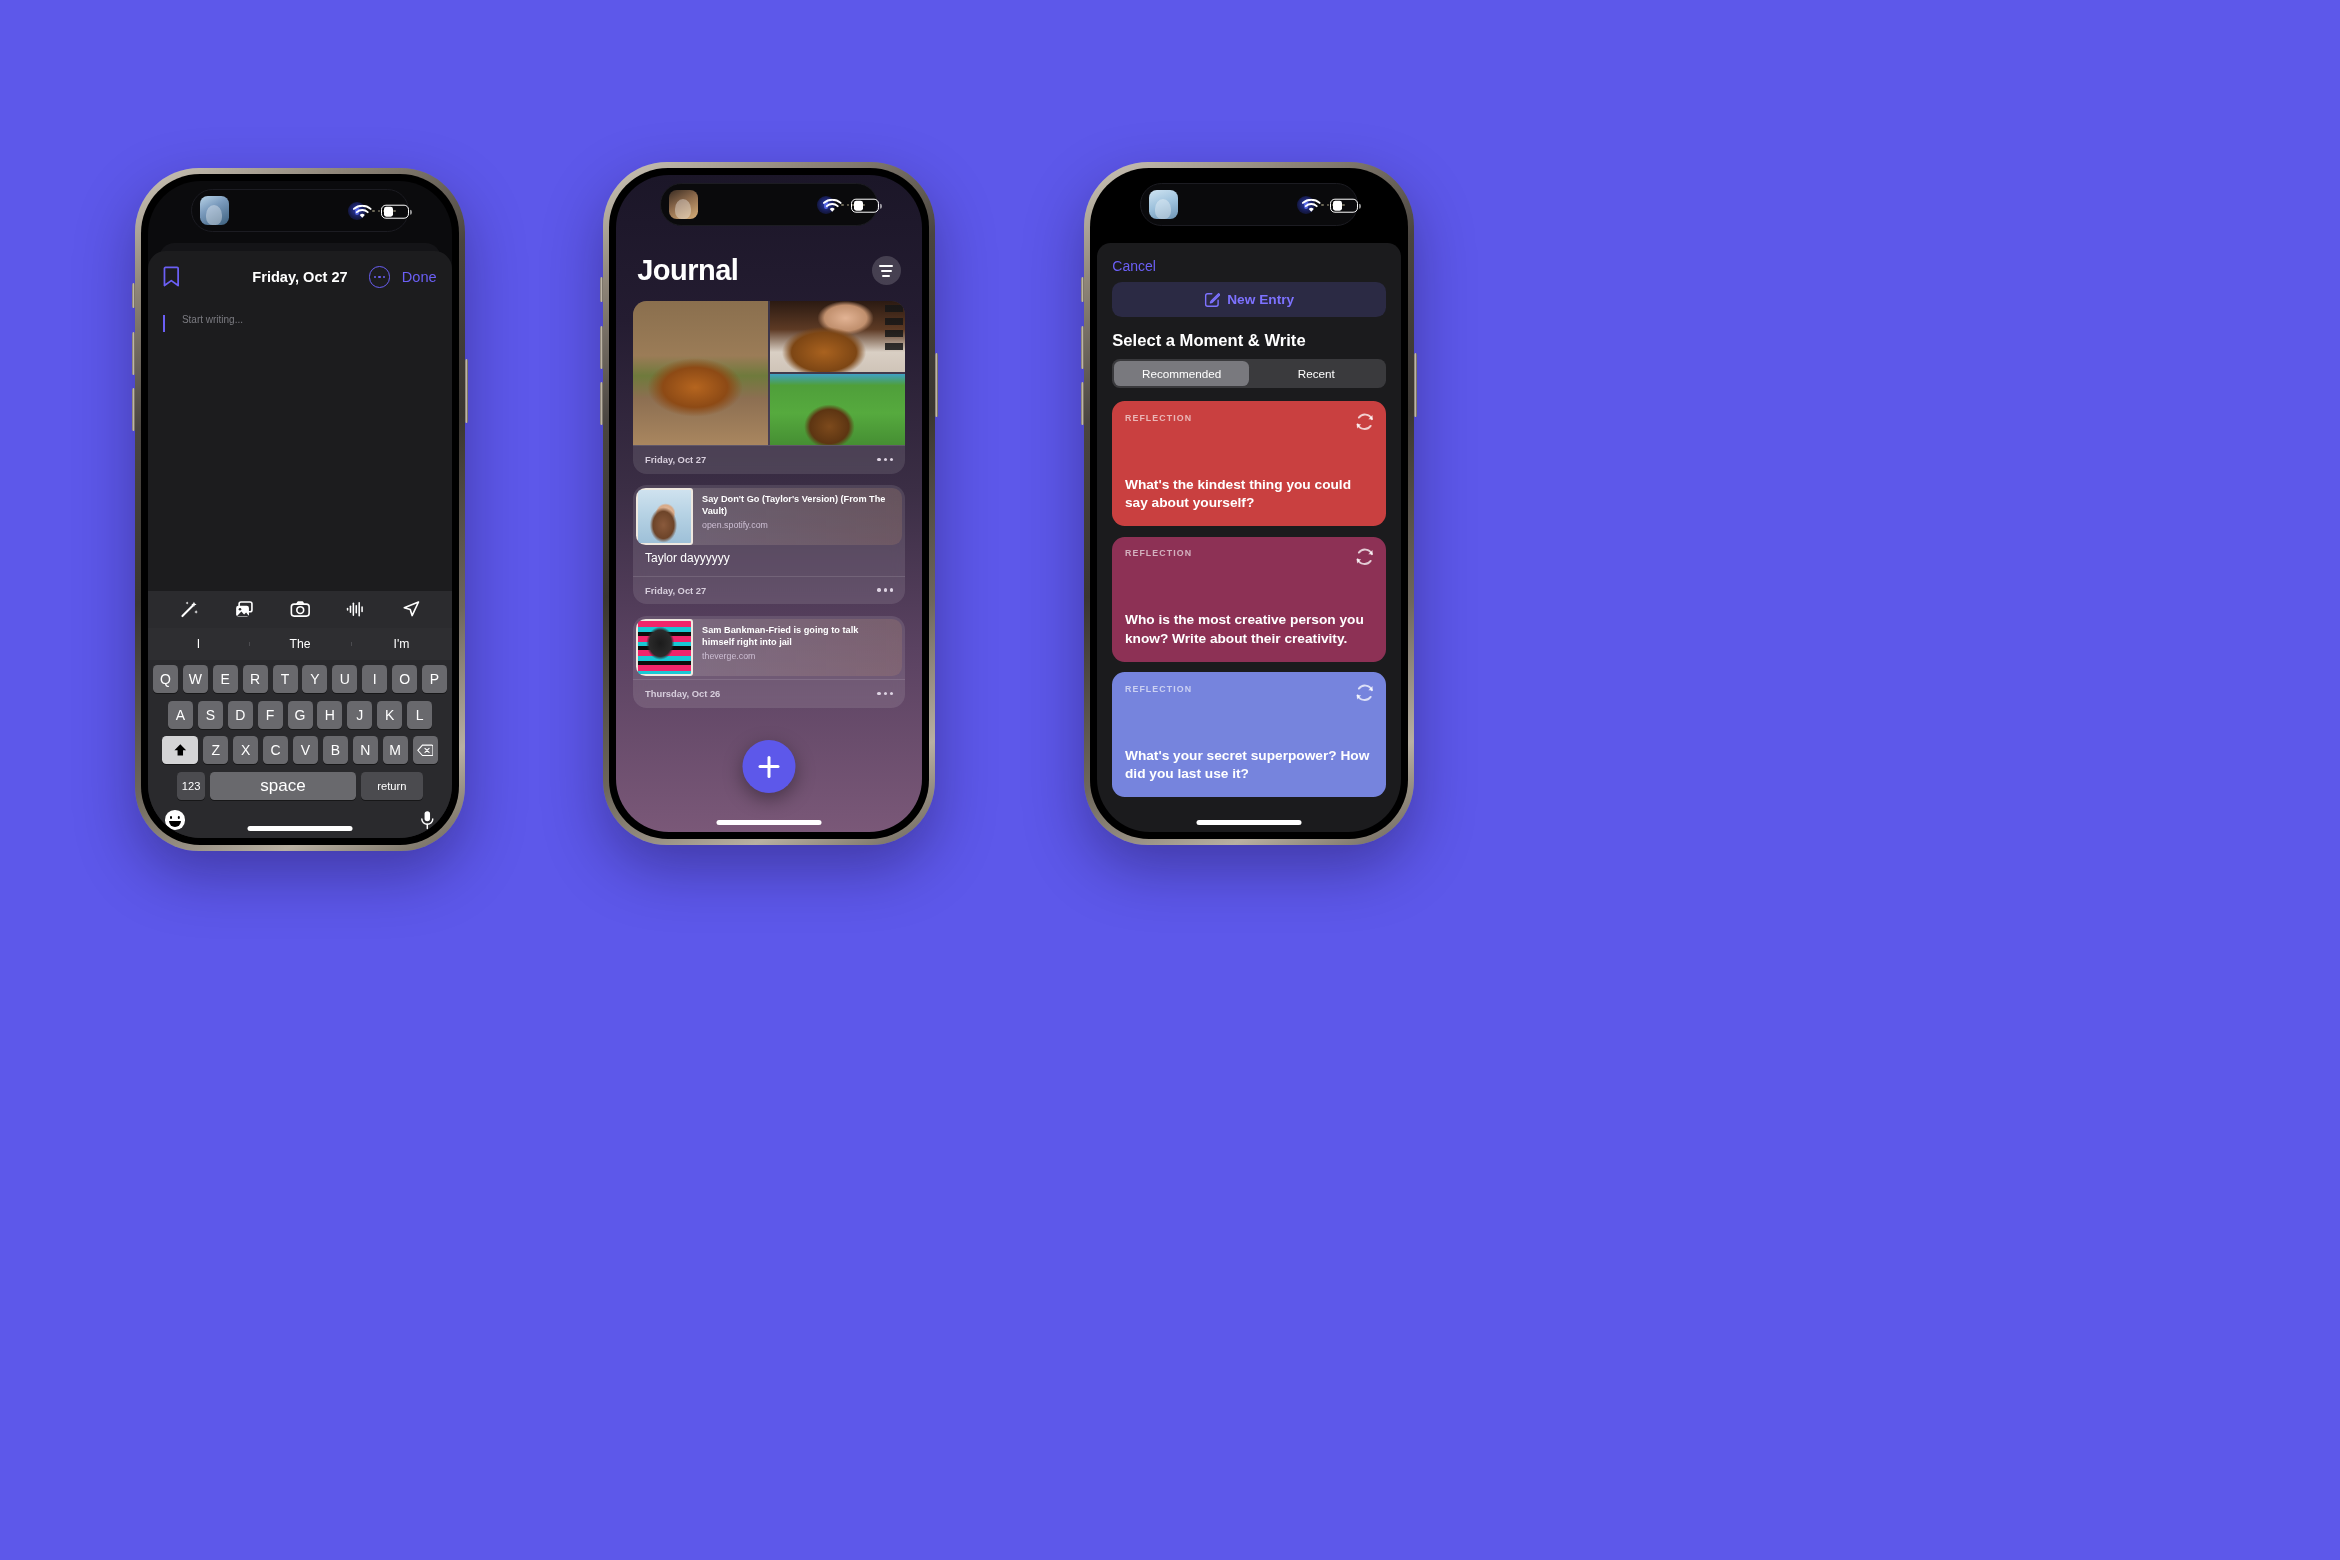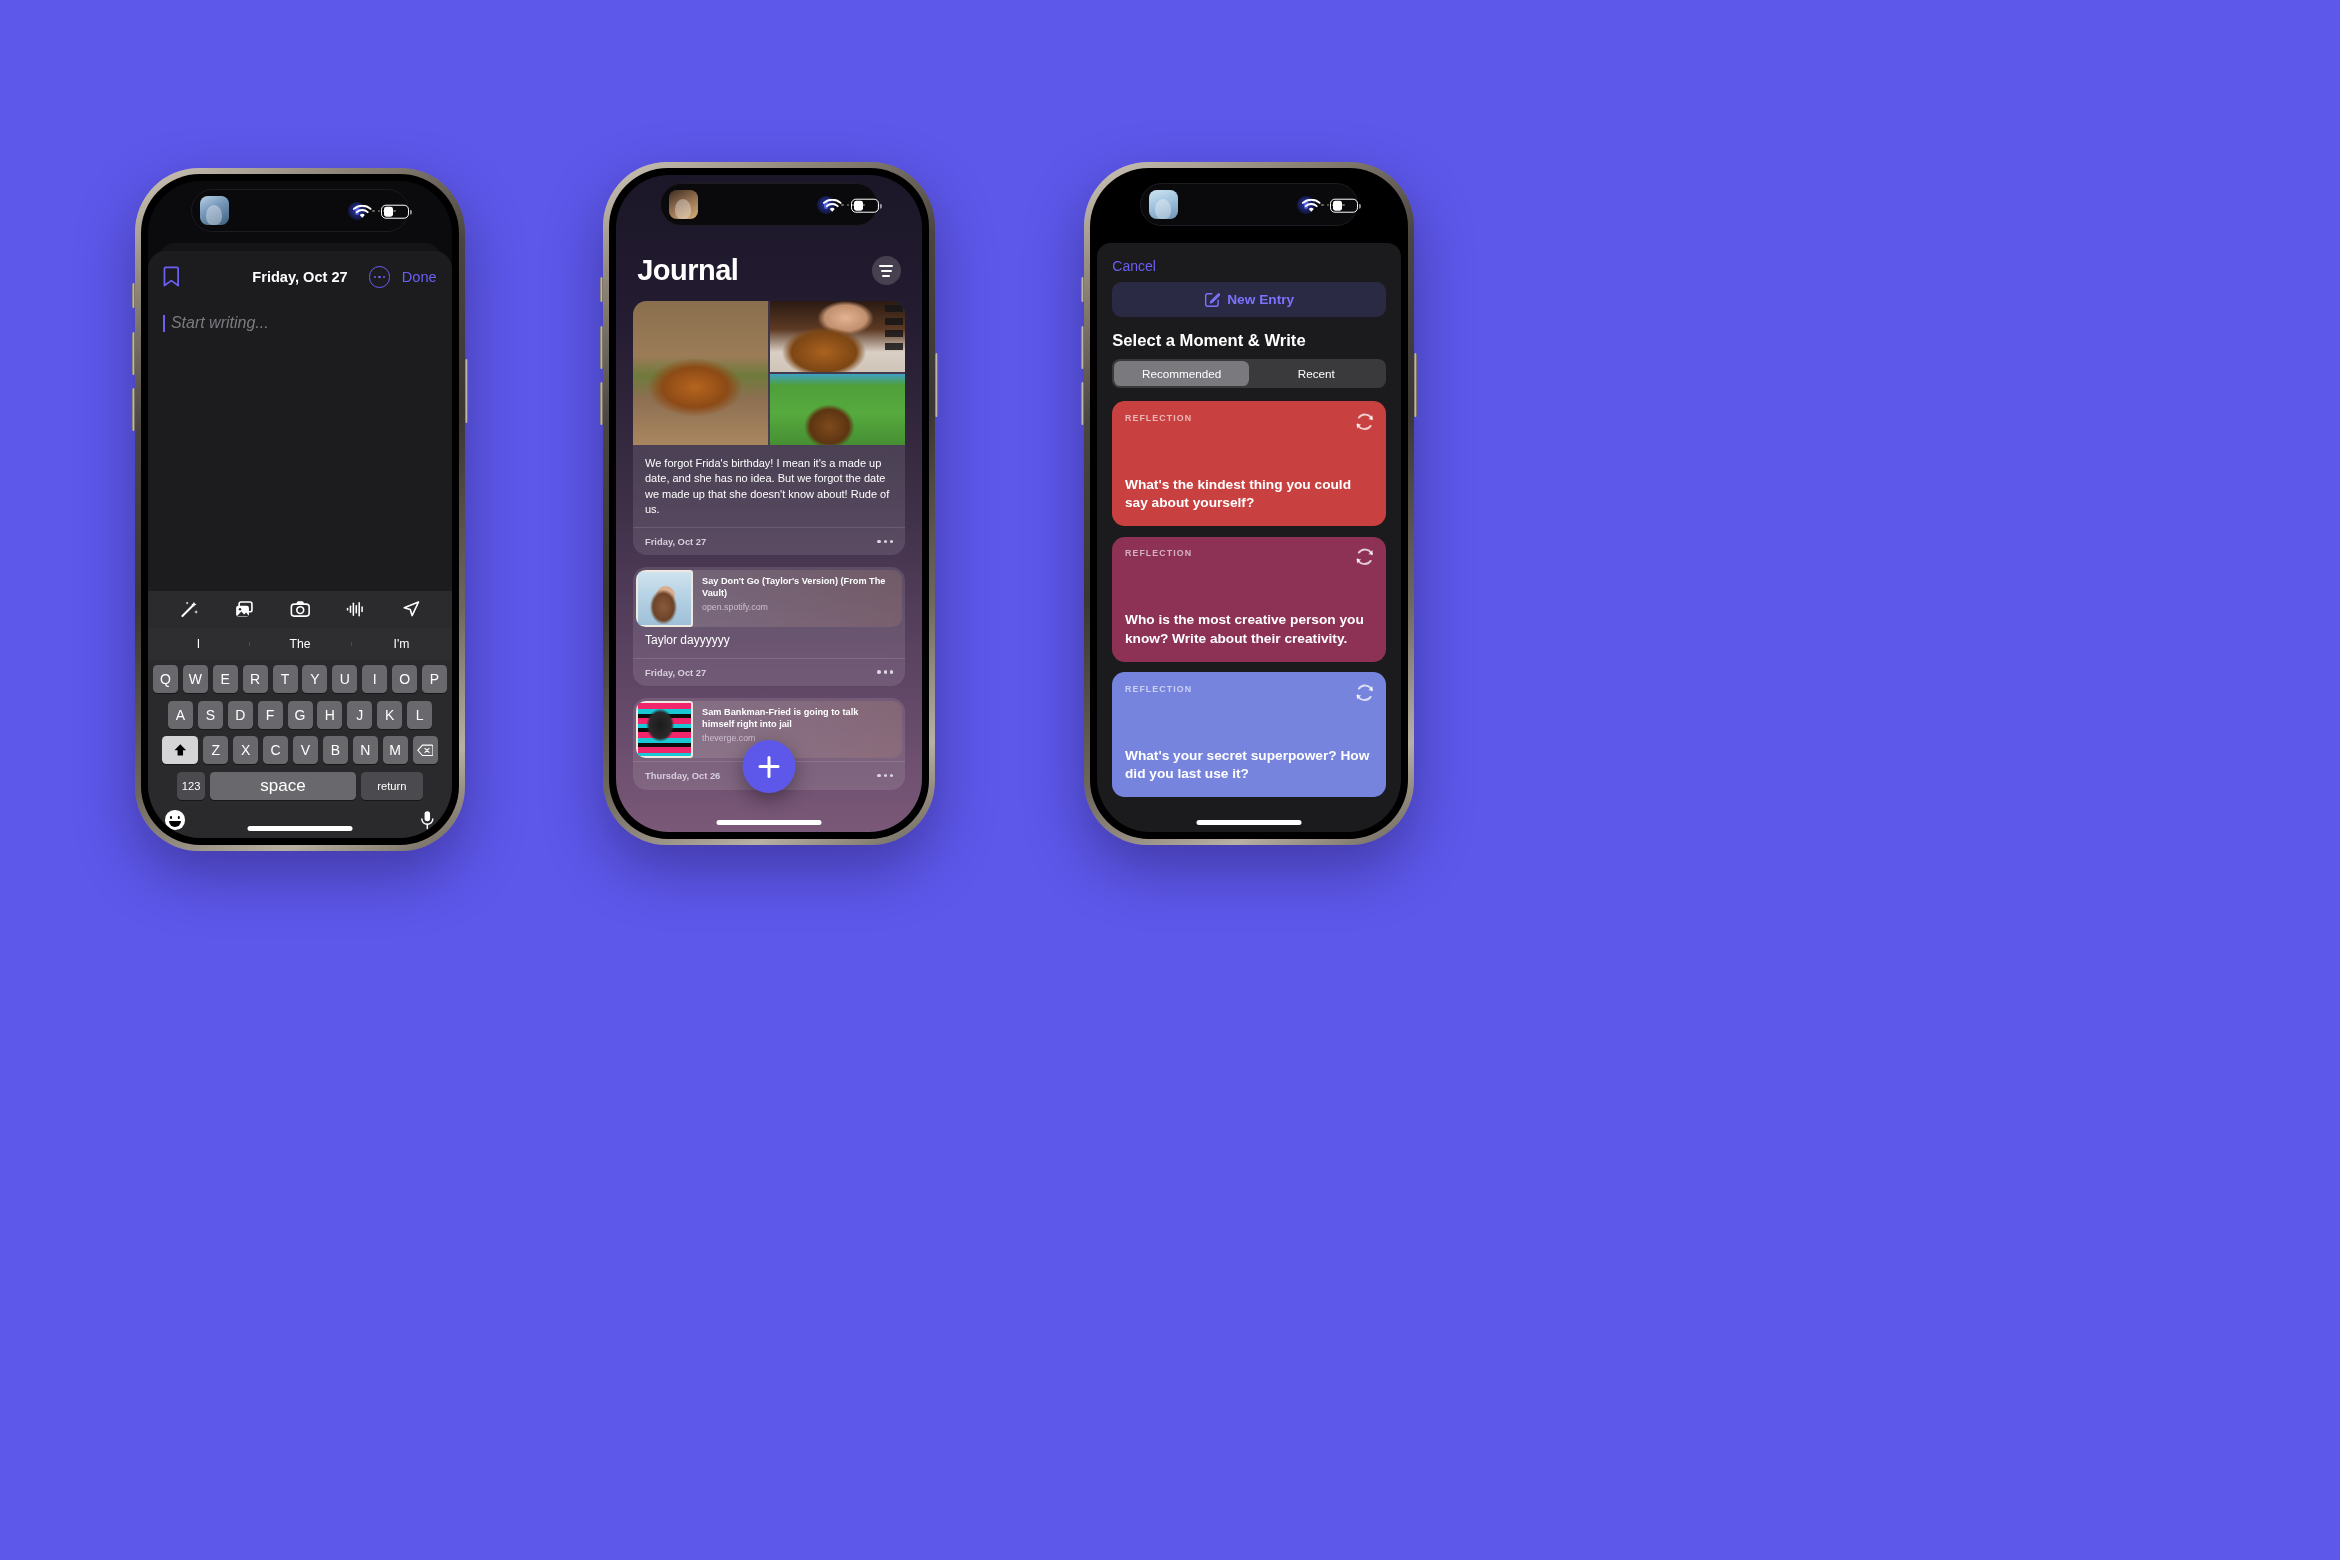--- a/index.html
+++ b/index.html
@@ -114,21 +114,21 @@
   .ellipsis-circle {
     width: 21.5px; height: 21.5px; border-radius: 50%;
     border: 1.8px solid #6b5ff5; display:flex; align-items:center;
     justify-content:center; gap:2px;
   }
   .ellipsis-circle i { width:2.5px;height:2.5px;border-radius:50%;background:#6b5ff5;display:block;}
   .done-btn { color:#6b5ff5; font-size:14.6px; font-weight:normal; }
   .editor-body { flex:1; padding: 11.7px 15.6px; }
   .placeholder-row { display:flex; align-items:flex-start; }
   .caret { width:1.6px; height:16.6px; background:#6b5ff5; margin-top:1px; }
-  .placeholder-txt { color:#7b7b81; font-size:16px; margin-left:6px;font-style:italic; }
+  .placeholder-txt { color:#7b7b81; font-size:10px; margin-left:17px; }
 
   
   .kb-toolbar {
     height: 37px; background:#2b2b2e; display:flex; align-items:center;
     justify-content: space-around; padding: 0 13.7px;
   }
   .kb-toolbar svg { width: 20.5px; height: 20.5px; display:block; }
 
   
   .kb-suggest {
@@ -480,21 +480,20 @@
       </div>
 
       <div class="feed">
 
         <div class="card">
           <div class="collage">
             <div class="ph ph-a"></div>
             <div class="ph ph-b"></div>
             <div class="ph ph-c"></div>
           </div>
-          <div class="card-text">We forgot Frida's birthday! I mean it's a made up date, and she has no idea. But we forgot the date we made up that she doesn't know about! Rude of us.</div>
           <div class="card-foot">
             <div class="card-date">Friday, Oct 27</div>
             <div class="dots3">
                 <i></i>
                 <i></i>
                 <i></i>
               </div>
           </div>
         </div>
 

